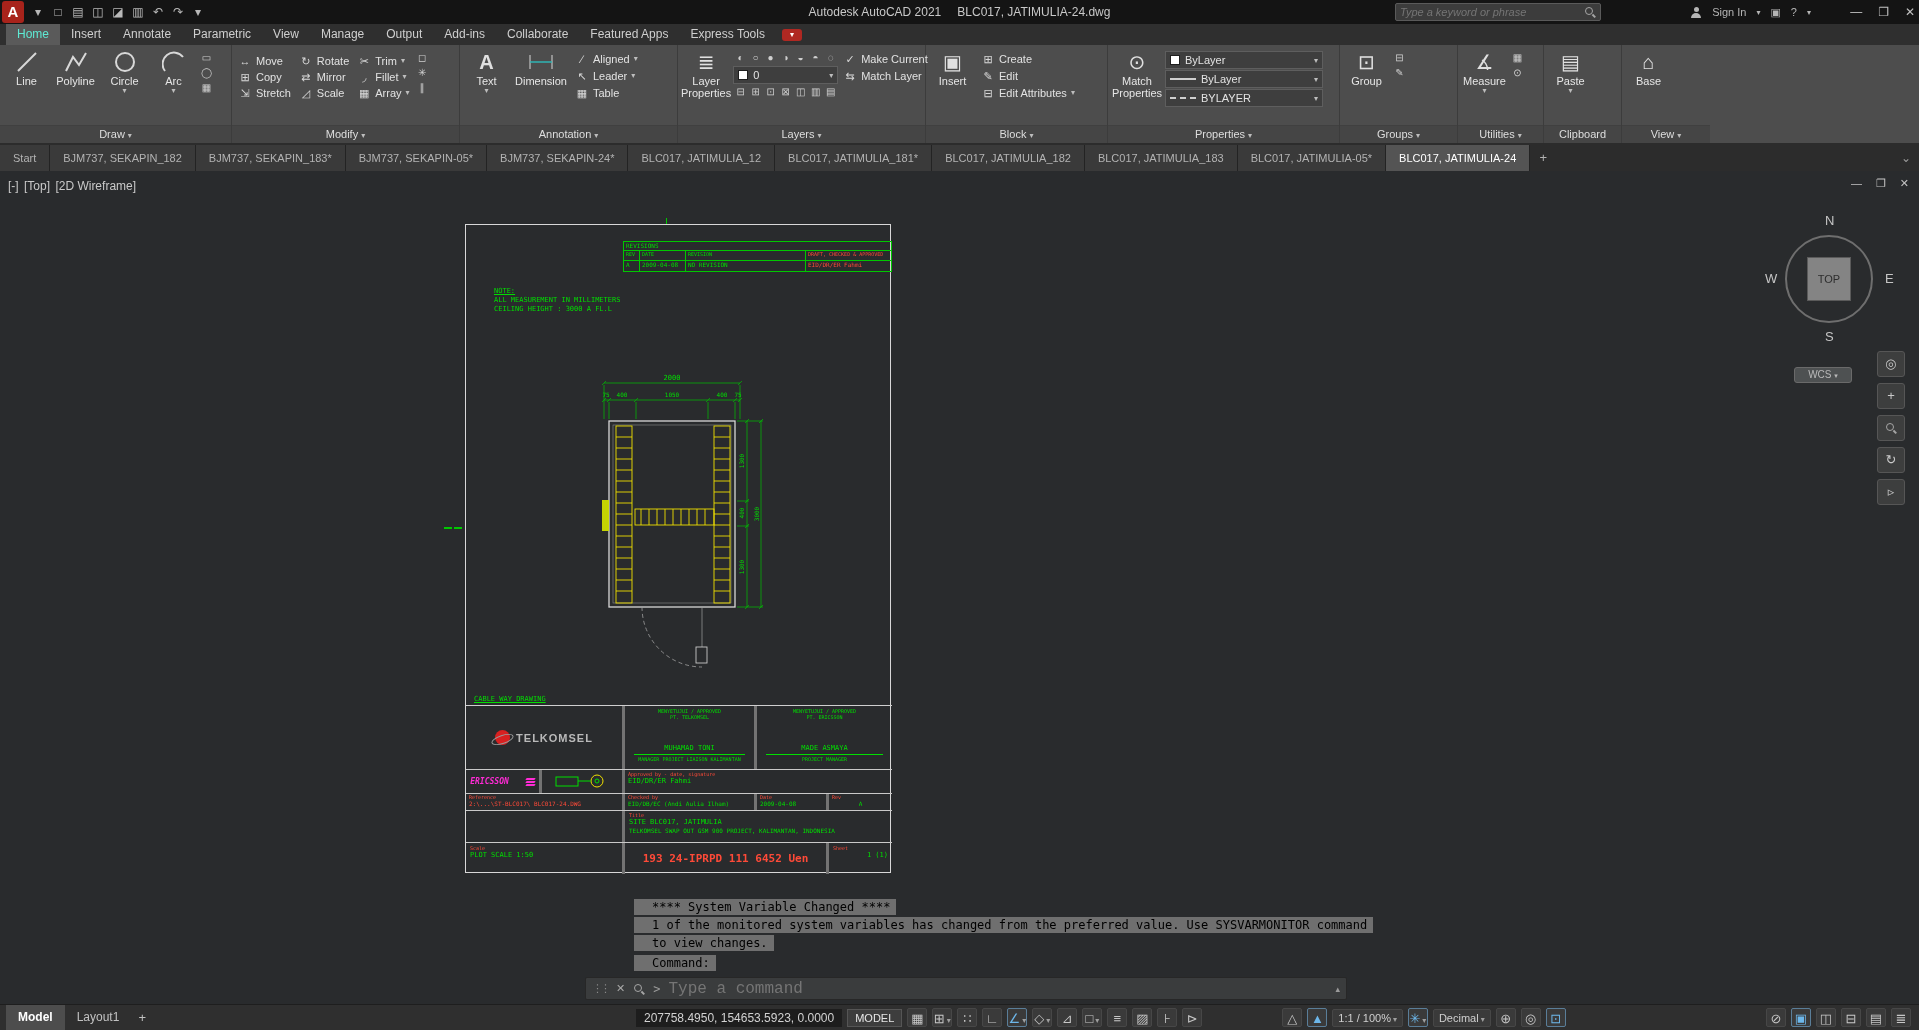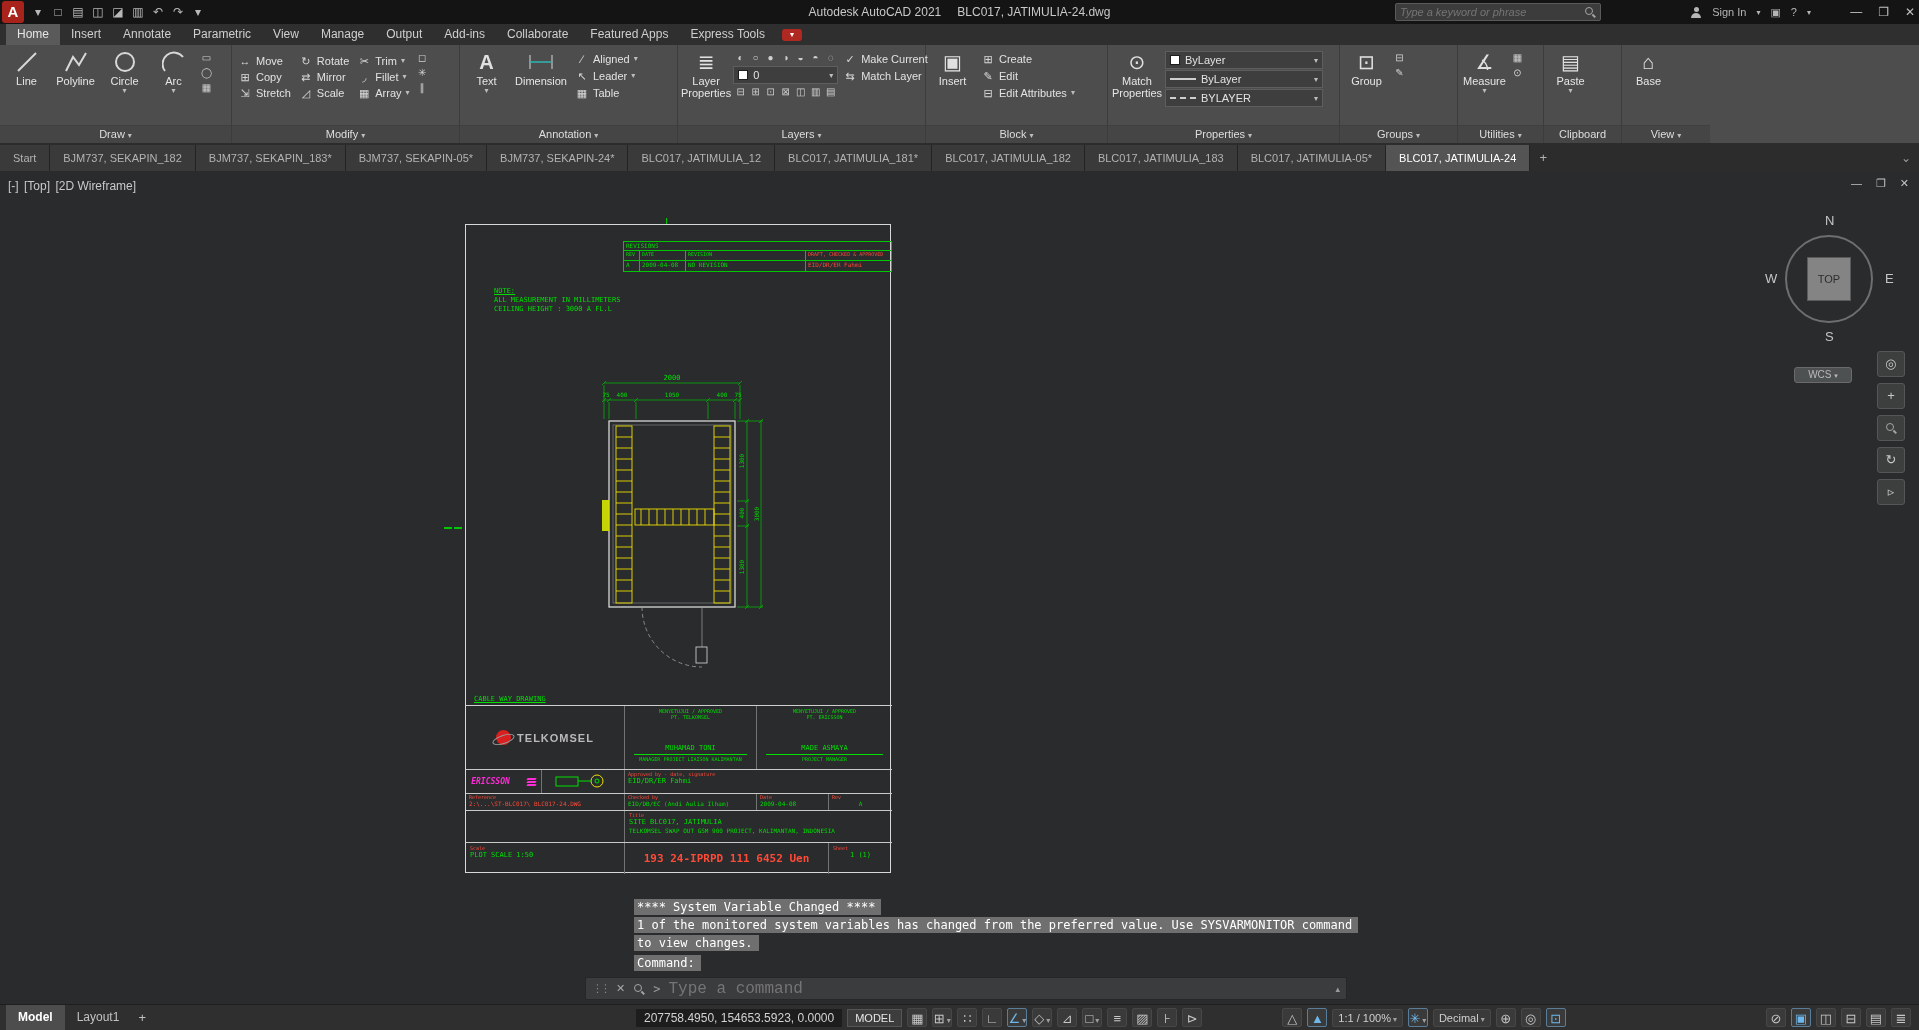--- a/index.html
+++ b/index.html
@@ -20,21 +20,21 @@
   .mag::after{content:"";position:absolute;left:8px;top:9px;width:4px;height:1.5px;background:#a5a5a5;transform:rotate(45deg)}
   .person{position:relative;width:12px;height:11px;display:inline-block}
   .person::before{content:"";position:absolute;left:3.5px;top:0;width:5px;height:5px;border-radius:50%;background:#b5b5b5}
   .person::after{content:"";position:absolute;left:1px;top:6px;width:10px;height:5px;border-radius:5px 5px 0 0;background:#b5b5b5}
   #infocenter{position:absolute;right:108px;top:0;height:24px;display:flex;align-items:center;gap:10px;color:#b5b5b5;font-size:11px}
   #win-ctrl{position:absolute;right:4px;top:0;height:24px;display:flex;align-items:center;gap:16px;color:#c0c0c0;font-size:12px}
 
   
   #menubar{position:absolute;left:0;top:24px;width:100%;height:21px;background:#2f2f2f;display:flex;align-items:stretch;padding-left:6px;z-index:39}
   .mtab{padding:0 11px;line-height:21px;font-size:12px;color:#cfcfcf}
-  .mtab.active{background:#5a5a5a;color:#e5e5e5}
+  .mtab.active{background:#5a5a5a;color:#5eead4}
   #ribbon-opt{align-self:center;margin-left:6px;width:20px;height:12px;background:#b02822;border-radius:3px;color:#fff;font-size:8px;text-align:center;line-height:12px}
 
   
   #ribbon{position:absolute;left:0;top:45px;width:100%;height:98px;background:#4d4d4d;display:flex;z-index:38}
   .panel{display:flex;flex-direction:column;border-right:1px solid #3c3c3c;flex:none}
   .pbody{height:80px;display:flex;align-items:flex-start;padding:2px 3px;gap:2px}
   .pfoot{height:18px;background:#454545;border-top:1px solid #404040;text-align:center;font-size:11px;color:#dedede;line-height:17px}
   .pfoot .caret{font-size:8px;color:#bdbdbd;margin-left:3px}
   .bb{display:flex;flex-direction:column;align-items:center;width:47px;padding-top:2px;height:78px}
   .bb .ic{font-size:20px;line-height:26px;color:#e0e0e0}
@@ -87,36 +87,36 @@
   .rt-cell{border-right:1px solid #00c800;overflow:hidden;white-space:nowrap;padding-left:2px}
   .rt-cell:last-child{border-right:0}
   #noteblock{position:absolute;left:28px;top:62px}
   #caption{position:absolute;left:8px;top:470px;text-decoration:underline}
   .tick{position:absolute;background:#00c800}
 
   
   #tblock{position:absolute;left:0;top:480px;width:426px;height:169px;border-top:1px solid #cfcfcf;font-family:"DejaVu Sans Mono",monospace}
   .tb-row{display:flex;border-bottom:1px solid #c9c9c9}
   .tb-row:last-child{border-bottom:0}
-  .tb-cell{border-right:1px solid #737373;position:relative;overflow:hidden}
+  .tb-cell{border-right:3px solid #737373;position:relative;overflow:hidden}
   .tb-cell:last-child{border-right:0}
   .app-cell{display:flex;flex-direction:column;align-items:center;text-align:center;padding-top:2px}
   .sigline{width:86%;border-top:1px solid #00df00;margin:1px 0}
   #tk-logo{display:flex;align-items:center;justify-content:center;gap:6px;height:100%}
   .tk-sym{position:relative;width:15px;height:15px;background:#d82020;border-radius:50%;flex:none}
   .tk-sym::after{content:"";position:absolute;left:-4px;top:5px;width:21px;height:7px;border:1.5px solid #9a9a9a;border-radius:50%;transform:rotate(-18deg)}
   #tk-word{color:#b9b9b9;font-size:11px;font-weight:bold;letter-spacing:1px;font-family:"Liberation Sans",sans-serif}
   #er-logo{display:flex;align-items:center;justify-content:center;gap:17px;height:100%}
   .ebars{display:flex;flex-direction:column;gap:1px}
   .ebar{width:9px;height:2px;background:#ff2bd6;transform:skewX(-32deg)}
   #er-word{font-size:8px;font-weight:bold;font-style:italic}
 
   
   #cmd-history{position:absolute;left:634px;top:728px;font-family:"DejaVu Sans Mono",monospace;font-size:12px}
-  .hline{display:table;background:#6f6f6f;color:#ffffff;padding:1px 6px 1px 3px;margin-bottom:2px;white-space:pre}
+  .hline{display:table;background:#6f6f6f;color:#000000;padding:1px 6px 1px 18px;margin-bottom:2px;white-space:pre}
   .hline.cmdp{margin-top:4px}
   #cmdbar{position:absolute;left:585px;top:806px;width:762px;height:23px;background:#3a3c3d;border:1px solid #272727;border-radius:2px;display:flex;align-items:center;padding:0 6px;gap:8px}
   #cmd-grip{color:#8a8a8a;font-size:11px;letter-spacing:-3px}
   #cmdbar .x{color:#a8a8a8;font-size:11px}
   #cmd-prompt{color:#9a9a9a;font-size:12px;font-family:"DejaVu Sans Mono",monospace}
   #cmdbar input{flex:1;background:transparent;border:0;outline:0;color:#fde047;font-size:16px;font-family:Liberation Mono, monospace}
   #cmd-expand{color:#9a9a9a;font-size:9px}
 
   
   #statusbar{position:absolute;left:0;top:1004px;width:100%;height:26px;background:#2f2f2f;border-top:1px solid #1e1e1e;z-index:40}
@@ -663,21 +663,21 @@
       <div class="tb-row" style="height:31px">
         <div class="tb-cell" style="width:159px;padding:2px 4px">
           <div class="r f5">Scale</div>
           <div class="g f7">PLOT SCALE  1:50</div>
         </div>
         <div class="tb-cell" style="width:204px;display:flex;align-items:center;justify-content:center">
           <div class="r" style="font-size:11px;font-weight:bold">193 24-IPRPD 111 6452 Uen</div>
         </div>
         <div class="tb-cell" style="flex:1;padding:2px 4px">
           <div class="r f5">Sheet</div>
-          <div class="g f7" style="text-align:center">1 (1)</div>
+          <div class="g f7" style="text-align:right">1 (1)</div>
         </div>
       </div>
     </div>
   </div>
 
   <div id="cmd-history">
     <div class="hline">**** System Variable Changed ****</div>
     <div class="hline">1 of the monitored system variables has changed from the preferred value. Use SYSVARMONITOR command</div>
     <div class="hline">to view changes.</div>
     <div class="hline cmdp">Command:</div>

